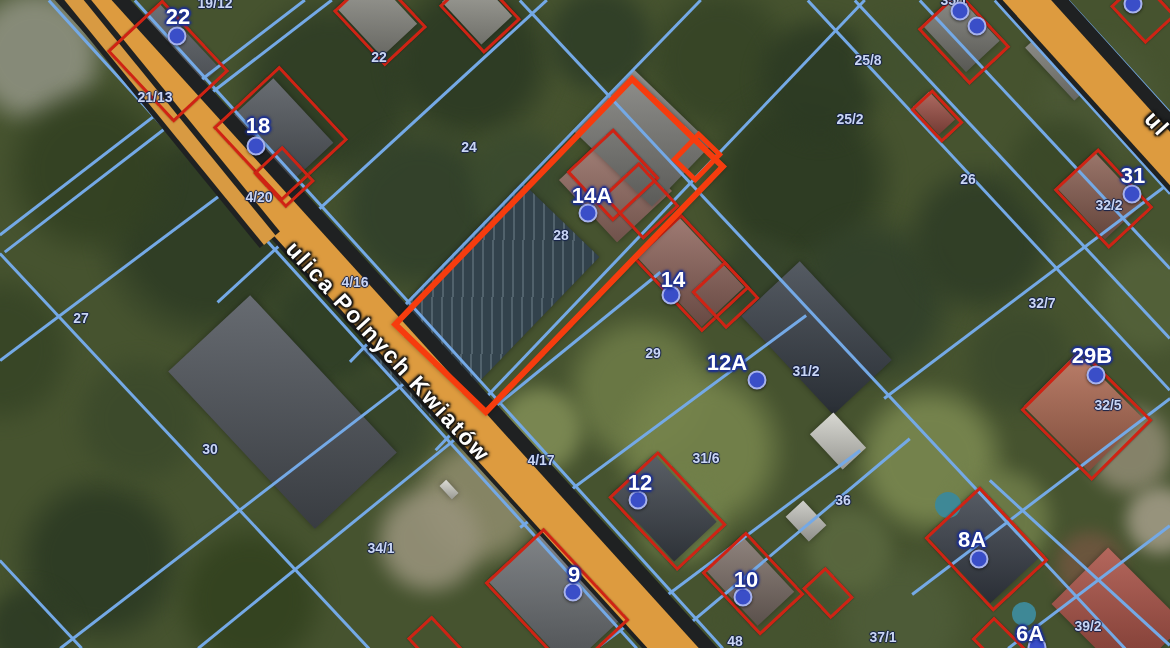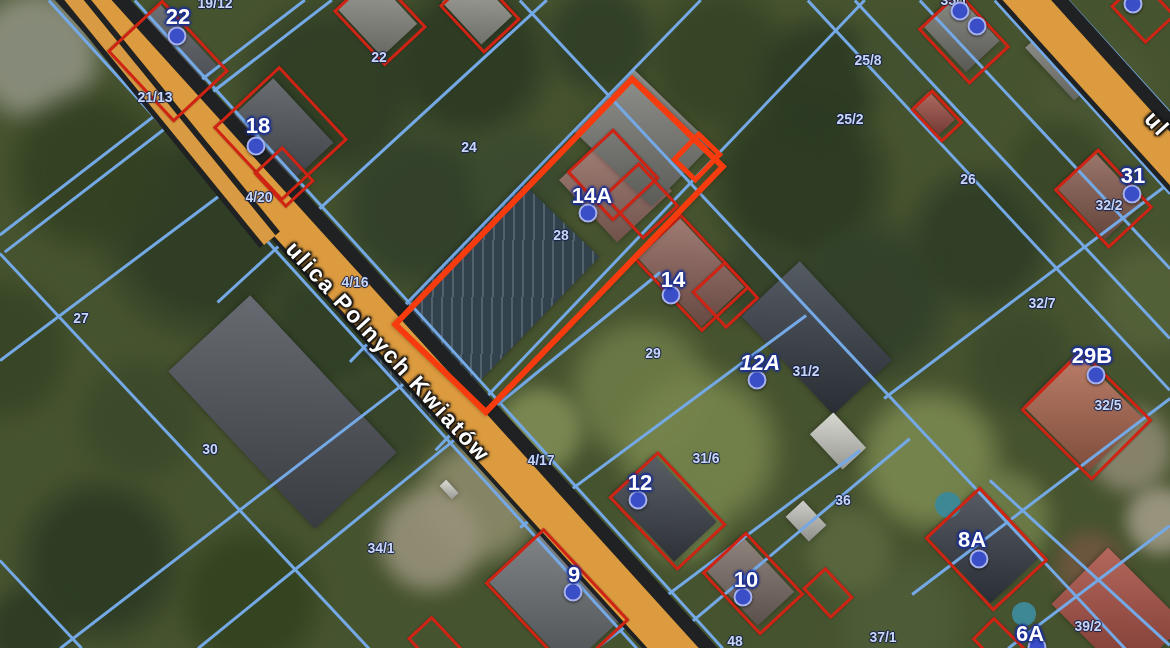--- a/index.html
+++ b/index.html
@@ -193,21 +193,21 @@
   <div id="marker-layer" class="layer">
       <div class="abs marker-dot ctr" style="left: 177px; top: 36px;"></div>
       <div class="abs addr-label ctr" style="left: 178px; top: 17px;">22</div>
       <div class="abs marker-dot ctr" style="left: 256px; top: 146px;"></div>
       <div class="abs addr-label ctr" style="left: 258px; top: 126px;">18</div>
       <div class="abs marker-dot ctr" style="left: 588px; top: 213px;"></div>
       <div class="abs addr-label ctr" style="left: 592px; top: 196px;">14A</div>
       <div class="abs marker-dot ctr" style="left: 671px; top: 295px;"></div>
       <div class="abs addr-label ctr" style="left: 673px; top: 280px;">14</div>
       <div class="abs marker-dot ctr" style="left: 757px; top: 380px;"></div>
-      <div class="abs addr-label ctr" style="left: 760px; top: 363px; font-style: italic;">12A</div>
+      <div class="abs addr-label ctr" style="left: 727px; top: 363px;">12A</div>
       <div class="abs marker-dot ctr" style="left: 638px; top: 500px;"></div>
       <div class="abs addr-label ctr" style="left: 640px; top: 483px;">12</div>
       <div class="abs marker-dot ctr" style="left: 573px; top: 592px;"></div>
       <div class="abs addr-label ctr" style="left: 574px; top: 575px;">9</div>
       <div class="abs marker-dot ctr" style="left: 743px; top: 597px;"></div>
       <div class="abs addr-label ctr" style="left: 746px; top: 580px;">10</div>
       <div class="abs marker-dot ctr" style="left: 979px; top: 559px;"></div>
       <div class="abs addr-label ctr" style="left: 972px; top: 540px;">8A</div>
       <div class="abs marker-dot ctr" style="left: 1037px; top: 647px;"></div>
       <div class="abs addr-label ctr" style="left: 1030px; top: 634px;">6A</div>

